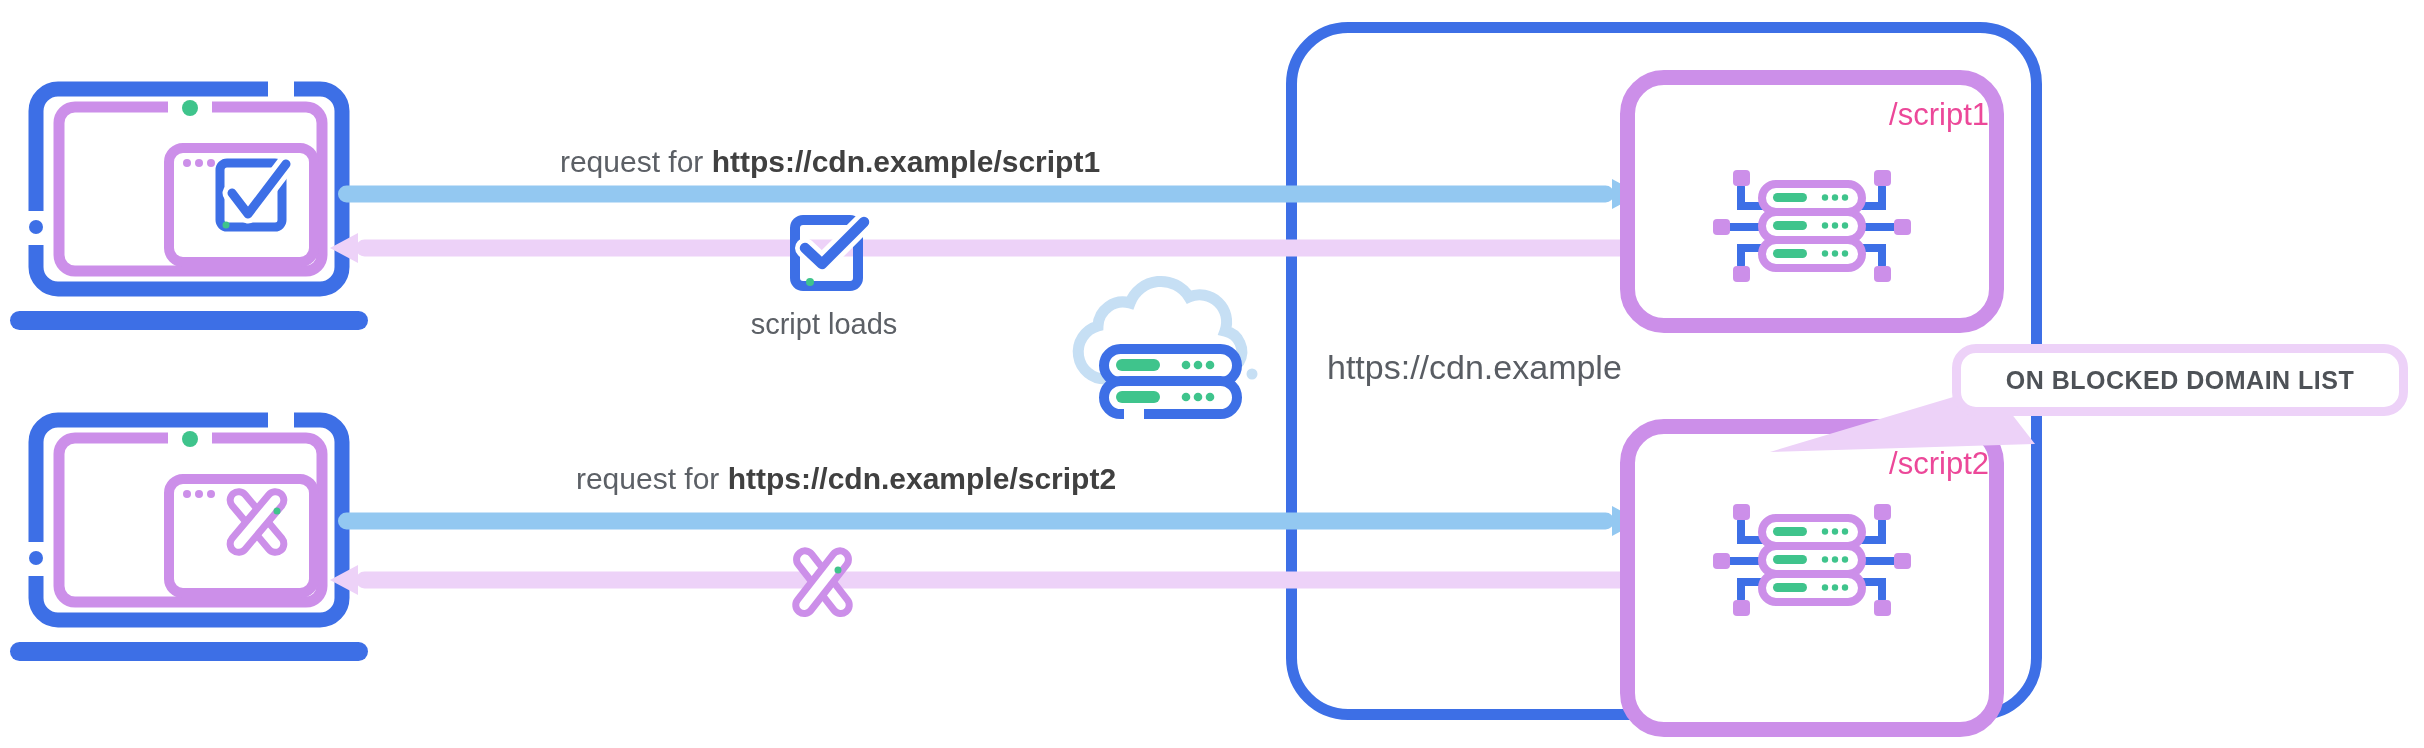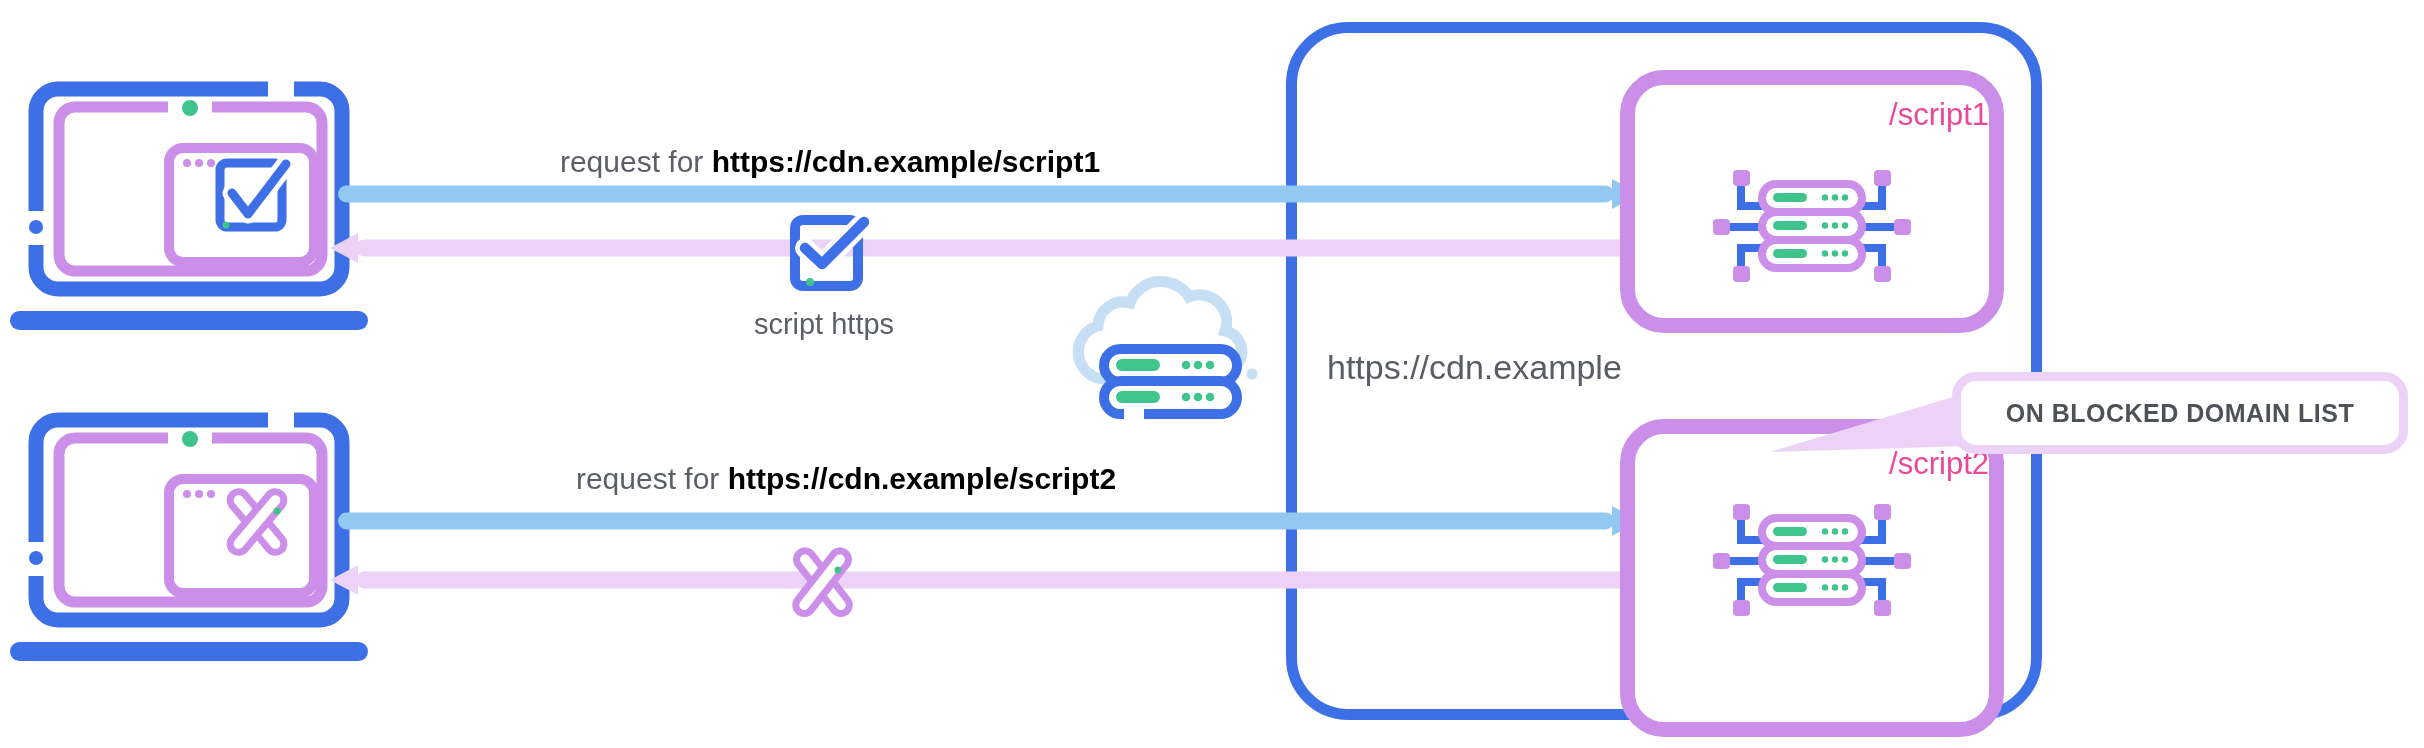--- a/index.html
+++ b/index.html
@@ -2,29 +2,29 @@
 <html><head>
 <meta charset="utf-8">
 <style>
   html,body{margin:0;padding:0;background:#ffffff;}
   .stage{position:relative;width:2424px;height:748px;background:#fff;overflow:hidden;
          font-family:"Liberation Sans",sans-serif;}
   .abs{position:absolute;}
   svg{display:block;overflow:visible;}
   .lbl{color:#5C6066;text-align:center;white-space:nowrap;}
   .req{font-size:30px;z-index:4;}
-  .req b{font-weight:bold;color:#000000;}
+  .req b{font-weight:bold;color:#404040;}
   .res{font-size:29px;z-index:4;}
   .cdn-box{left:1286px;top:22px;width:756px;height:698px;box-sizing:border-box;
            border:11px solid #3D6FE6;border-radius:62px;z-index:1;background:transparent;}
   .cdn-label{left:1327px;top:348px;font-size:34px;color:#595D63;z-index:2;white-space:nowrap;}
   .ep-box{left:1620px;width:384px;box-sizing:border-box;border:15px solid #CC8FE9;
           border-radius:44px;background:#fff;z-index:4;}
   .ep-box .ep-title{display:block;text-align:right;margin-top:12px;font-size:31px;color:#ec4899;}
-  .callout{left:1952px;top:372px;width:456px;height:82px;box-sizing:border-box;border:9px solid #EDD2F8;
+  .callout{left:1952px;top:344px;width:456px;height:72px;box-sizing:border-box;border:9px solid #EDD2F8;
            border-radius:24px;background:#fff;z-index:7;display:flex;align-items:center;justify-content:center;}
   .callout span{font-size:25px;font-weight:bold;color:#4E5257;letter-spacing:.5px;white-space:nowrap;}
   .z2{z-index:2}.z3{z-index:3}.z4{z-index:4}.z6{z-index:6}
 </style>
 </head>
 <body>
 
 <div class="stage">
 
   <div class="abs cdn-box"></div>
@@ -85,21 +85,21 @@
     <span>request for </span><b>https://cdn.example/script1</b>
   </div>
 
   <svg class="abs z4" style="left:790px;top:210px" width="80" height="82" viewBox="0 0 80 82">
     <rect x="5" y="10" width="63" height="66" rx="8" fill="none" stroke="#3D6FE6" stroke-width="10"></rect>
     <path d="M15 38 L32 54 L74 12" fill="none" stroke="#fff" stroke-width="20" stroke-linecap="round" stroke-linejoin="round"></path>
     <path d="M15 38 L32 54 L74 12" fill="none" stroke="#3D6FE6" stroke-width="10.5" stroke-linecap="round" stroke-linejoin="round"></path>
     <circle cx="20" cy="72" r="4" fill="#3FC48C"></circle>
   </svg>
 
-  <div class="abs lbl res" style="left:424px;top:308px;width:800px">script https</div>
+  <div class="abs lbl res" style="left:424px;top:308px;width:800px">script loads</div>
 
   <svg class="abs z3" style="left:330px;top:506px" width="1315" height="30" viewBox="0 0 1315 30">
     <rect x="8" y="6.5" width="1276" height="17" rx="8.5" fill="#93C8F1"></rect>
     <polygon points="1282,0 1310,15 1282,30" fill="#93C8F1"></polygon>
   </svg>
 
   <svg class="abs z3" style="left:330px;top:565px" width="1304" height="30" viewBox="0 0 1304 30">
     <polygon points="28,0 0,15 28,30" fill="#EDD2F8"></polygon>
     <rect x="26" y="6.5" width="1278" height="17" rx="8.5" fill="#EDD2F8"></rect>
   </svg>

